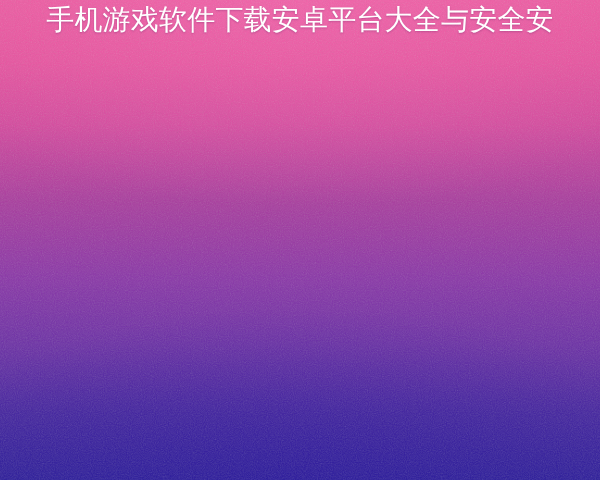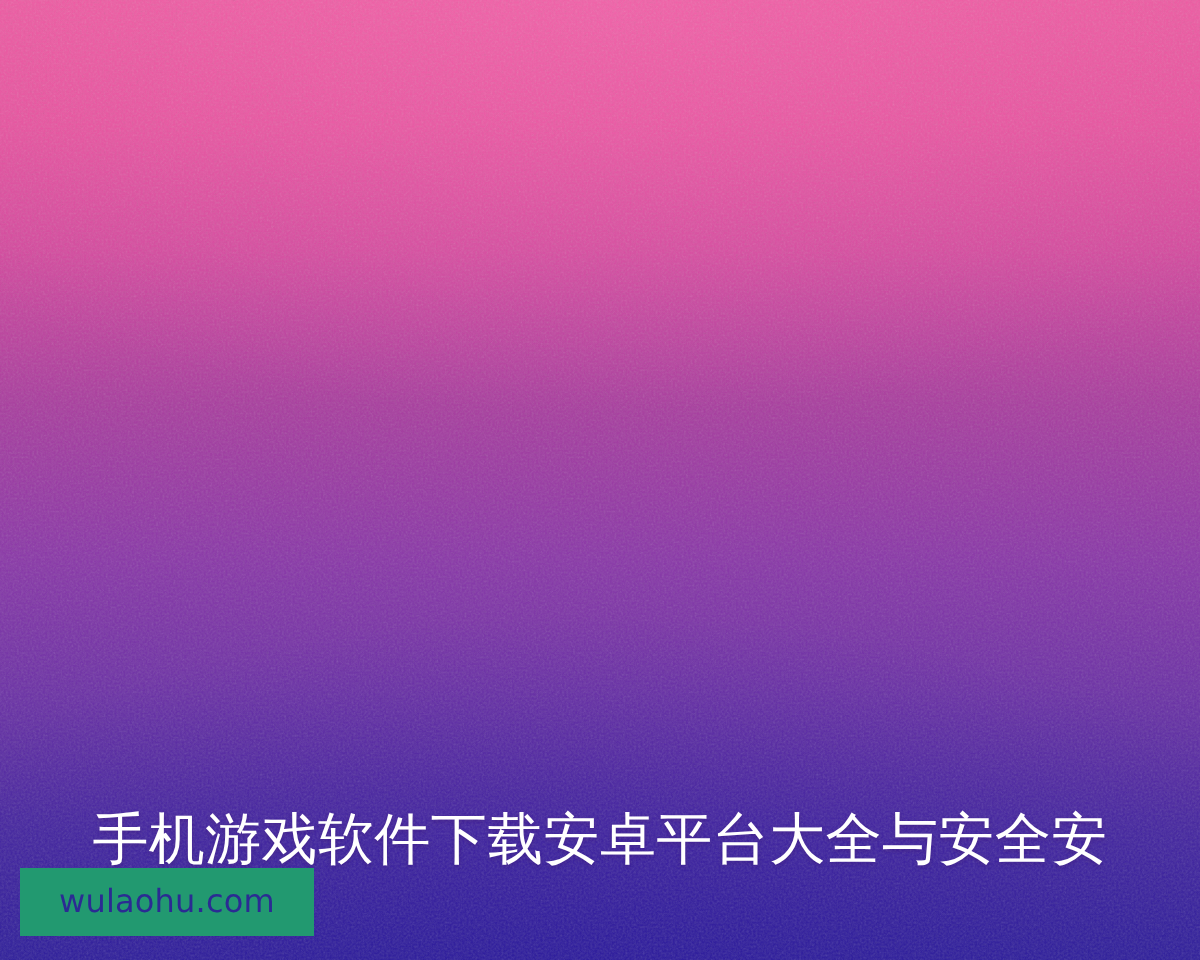--- a/index.html
+++ b/index.html
@@ -51,21 +51,21 @@
 
   
   .headline-wrap {
     position: absolute;
     z-index: 3;
     left: 0;
     right: 0;
     top: 0;
     height: 480px;
     display: flex;
-    align-items: flex-end;
+    align-items: flex-start;
     justify-content: center;
     pointer-events: none;
   }
   .headline {
     width: 540px;
     margin: 0;
     padding: 0 4px;
     text-align: center;
     color: #ffffff;
     font-weight: 400;
@@ -118,17 +118,14 @@
       <rect width="604" height="484" filter="url(#grainFilter)" fill="#808080"></rect>
     </svg>
   </div>
 
   <div class="headline-wrap">
     <h1 class="headline" style="color: rgb(255, 255, 255); font-size: 28px; line-height: 40px; text-align: center;">
       <span style="display: block;">手机游戏软件下载安卓平台大全与安全安</span><wbr>
     </h1>
   </div>
 
-  <div class="watermark" style="background: rgb(34, 153, 112); color: rgb(43, 43, 147);">
-    <span>wulaohu.com</span>
-  </div>
 
 </div>
 
 </body></html>

